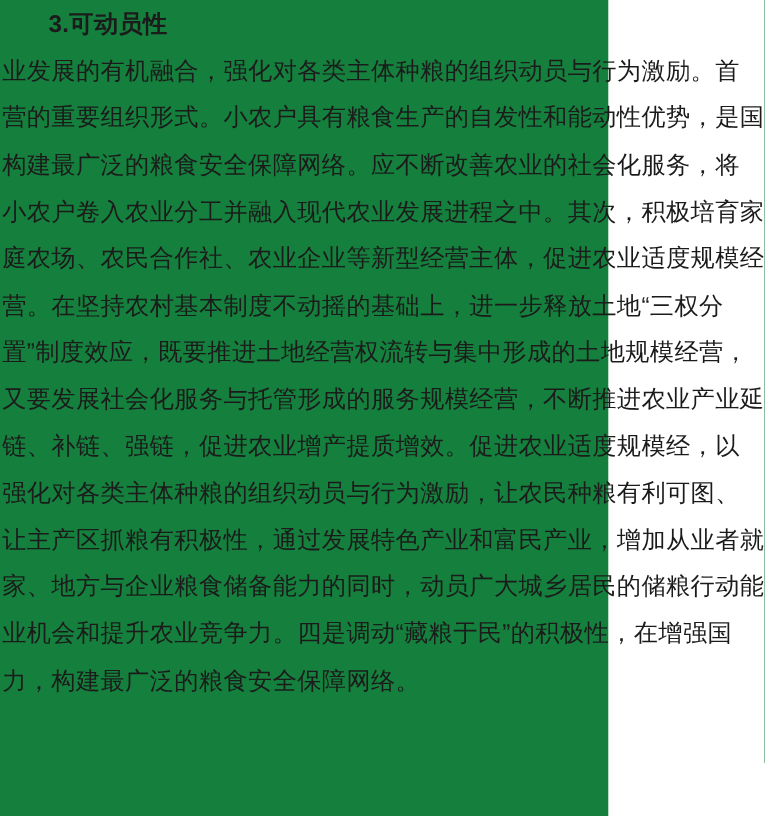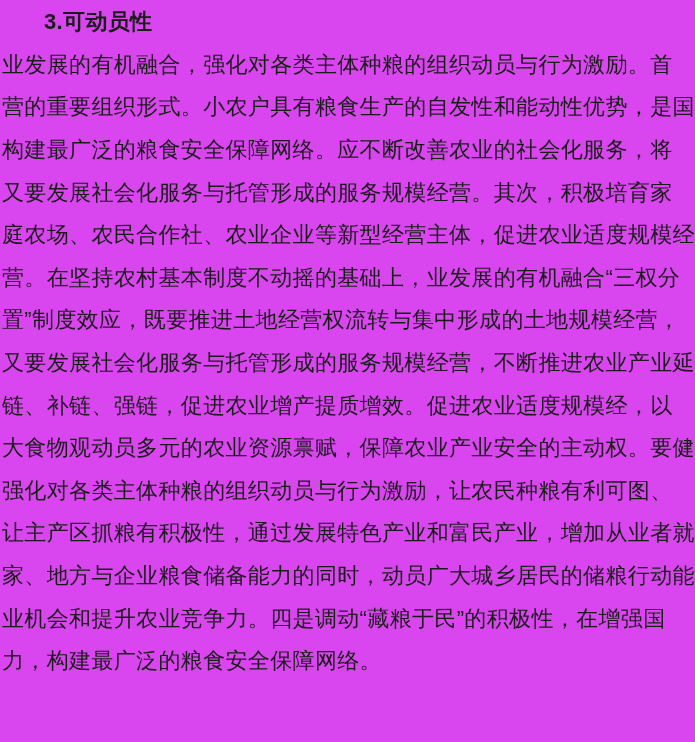--- a/index.html
+++ b/index.html
@@ -7,25 +7,25 @@
     padding: 0;
   }
   body {
     width: 695px;
     height: 742px;
     background: #ffffff;
     overflow: hidden;
     font-family: "Liberation Sans", sans-serif;
   }
   .page {
-    width: 695px;
+    width: 553px;
     height: 742px;
     box-sizing: border-box;
     padding: 1px 0 0 2px;
-    background: #d946ef;
+    background: #15803d;
   }
   .line {
     height: 42.6px;
     display: flex;
     align-items: center;
     font-size: 22px;
     letter-spacing: 0.35px;
     color: #1b1b1b;
     white-space: pre;
     font-family: "Liberation Sans", sans-serif;
@@ -39,26 +39,25 @@
 </style>
 </head>
 <body>
 
 <div class="page">
   <div id="paragraph">
       <div class="line indent"><span class="bold">3.可动员性</span></div>
       <div class="line"><span>业发展的有机融合，强化对各类主体种粮的组织动员与行为激励。首</span></div>
       <div class="line"><span>营的重要组织形式。小农户具有粮食生产的自发性和能动性优势，是国</span></div>
       <div class="line"><span>构建最广泛的粮食安全保障网络。应不断改善农业的社会化服务，将</span></div>
-      <div class="line"><span>又要发展社会化服务与托管形成的服务规模经营。其次，积极培育家</span></div>
+      <div class="line"><span>小农户卷入农业分工并融入现代农业发展进程之中。其次，积极培育家</span></div>
       <div class="line"><span>庭农场、农民合作社、农业企业等新型经营主体，促进农业适度规模经</span></div>
-      <div class="line"><span>营。在坚持农村基本制度不动摇的基础上，业发展的有机融合“三权分</span></div>
+      <div class="line"><span>营。在坚持农村基本制度不动摇的基础上，进一步释放土地“三权分</span></div>
       <div class="line"><span>置”制度效应，既要推进土地经营权流转与集中形成的土地规模经营，</span></div>
       <div class="line"><span>又要发展社会化服务与托管形成的服务规模经营，不断推进农业产业延</span></div>
       <div class="line"><span>链、补链、强链，促进农业增产提质增效。促进农业适度规模经，以</span></div>
-      <div class="line"><span>大食物观动员多元的农业资源禀赋，保障农业产业安全的主动权。要健</span></div>
       <div class="line"><span>强化对各类主体种粮的组织动员与行为激励，让农民种粮有利可图、</span></div>
       <div class="line"><span>让主产区抓粮有积极性，通过发展特色产业和富民产业，增加从业者就</span></div>
       <div class="line"><span>家、地方与企业粮食储备能力的同时，动员广大城乡居民的储粮行动能</span></div>
       <div class="line"><span>业机会和提升农业竞争力。四是调动“藏粮于民”的积极性，在增强国</span></div>
       <div class="line"><span>力，构建最广泛的粮食安全保障网络。</span></div>
     </div>
 </div>
 
 </body></html>

